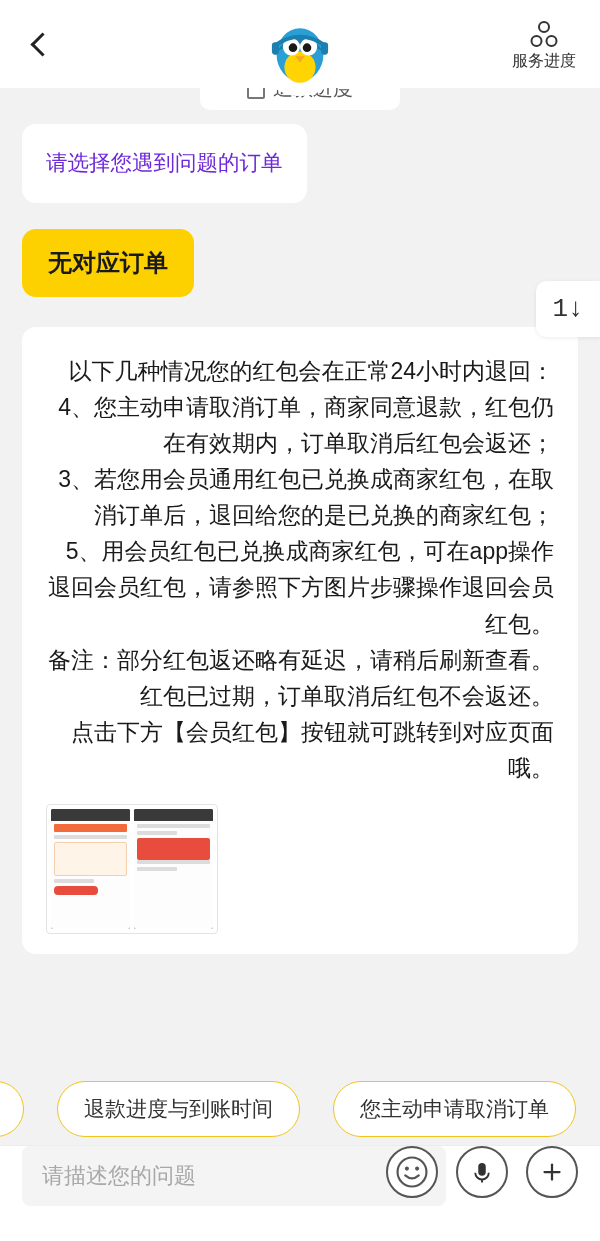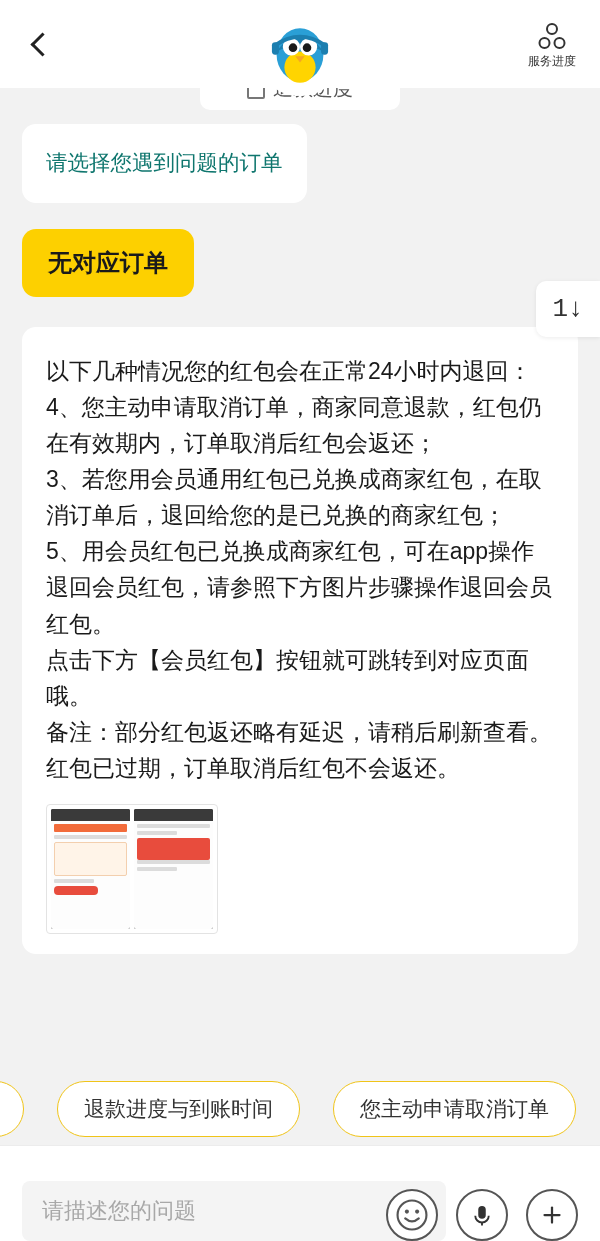--- a/index.html
+++ b/index.html
@@ -49,21 +49,21 @@
   .service-progress {
     display: flex;
     flex-direction: column;
     align-items: center;
     gap: 3px;
     cursor: pointer;
     margin-right: 2px;
   }
   .sp-icon { width: 30px; height: 30px; display: block; }
   .sp-label {
-    font-size: 12px;
+    font-size: 16px;
     color: #333;
     line-height: 1;
     white-space: nowrap;
   }
 
   
   .avatar {
     position: absolute;
     left: 50%;
     top: 4px;
@@ -109,21 +109,21 @@
     border-radius: 2px;
     display: inline-block;
   }
 
   .bubble {
     background: #ffffff;
     border-radius: 14px;
     padding: 22px 24px;
     font-size: 21.5px;
     line-height: 1.62;
-    color: #0f766e;
+    color: #6d28d9;
     max-width: 480px;
     word-break: break-word;
   }
   .row-left { display: flex; margin-top: 36px; }
   .row-right { display: flex; justify-content: flex-start; margin-top: 26px; position: relative; font-family: Liberation Mono, monospace; }
   .bubble-user {
     background: #fdd000;
     border-radius: 14px;
     padding: 18px 26px;
     font-size: 24px;
@@ -148,20 +148,21 @@
   }
 
   .long-bubble {
     margin-top: 30px;
     background: #ffffff;
     border-radius: 14px;
     padding: 26px 24px 20px 24px;
     font-size: 23px;
     line-height: 1.57;
     color: #1a1a1a;
+    text-align: right;
   }
   .long-bubble p { margin: 0; }
 
   .thumb-wrap {
     margin-top: 18px;
     width: 172px;
     border: 1px solid #e3e3e3;
     border-radius: 4px;
     overflow: hidden;
     background: #fff;
@@ -207,21 +208,21 @@
     cursor: pointer;
     flex: 0 0 auto;
   }
   .chip.first { margin-left: -72px; }
 
   
   .input-bar {
     flex: 0 0 96px;
     background: #ffffff;
     display: flex;
-    align-items: flex-end;
+    align-items: flex-start;
     padding: 0 22px;
     gap: 18px;
     border-top: 1px solid #ececec;
   }
   .text-input {
     flex: 1 1 auto;
     height: 60px;
     background: #f4f4f4;
     border-radius: 8px;
     border: none;
@@ -301,22 +302,22 @@
     <div class="row-right">
       <div class="bubble-user">无对应订单</div>
       <div class="scroll-badge">1↓</div>
     </div>
 
     <div class="long-bubble">
       <p>以下几种情况您的红包会在正常24小时内退回：</p>
       <p>4、您主动申请取消订单，商家同意退款，红包仍在有效期内，订单取消后红包会返还；</p>
       <p>3、若您用会员通用红包已兑换成商家红包，在取消订单后，退回给您的是已兑换的商家红包；</p>
       <p>5、用会员红包已兑换成商家红包，可在app操作退回会员红包，请参照下方图片步骤操作退回会员红包。</p>
+      <p>备注：部分红包返还略有延迟，请稍后刷新查看。红包已过期，订单取消后红包不会返还。</p>
       <p>点击下方【会员红包】按钮就可跳转到对应页面哦。</p>
-      <p>备注：部分红包返还略有延迟，请稍后刷新查看。红包已过期，订单取消后红包不会返还。</p>
 
       <div class="thumb-wrap">
         <div class="phone-shot">
           <div class="ps-top"></div>
           <div class="ps-body">
             <div class="ps-bar"></div>
             <div class="ps-line"></div>
             <div class="ps-card"></div>
             <div class="ps-line short"></div>
             <div class="ps-btn"></div>

